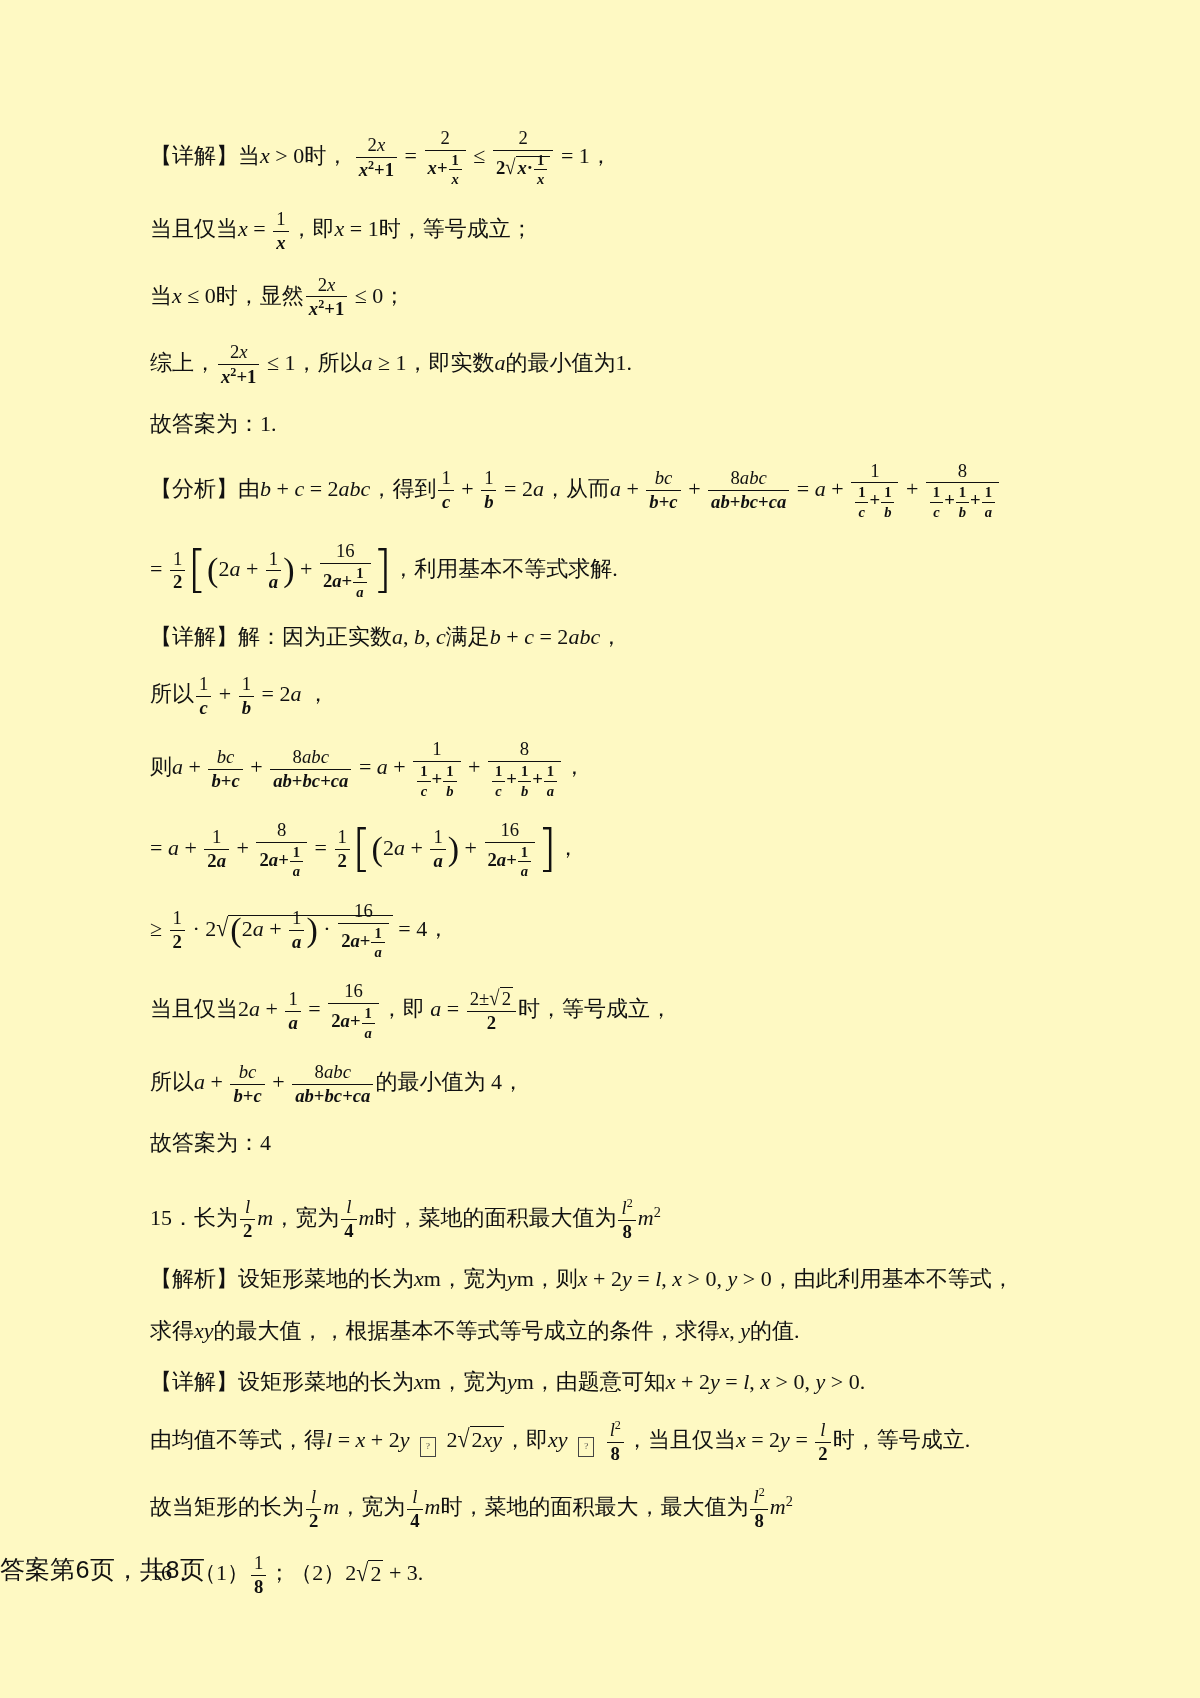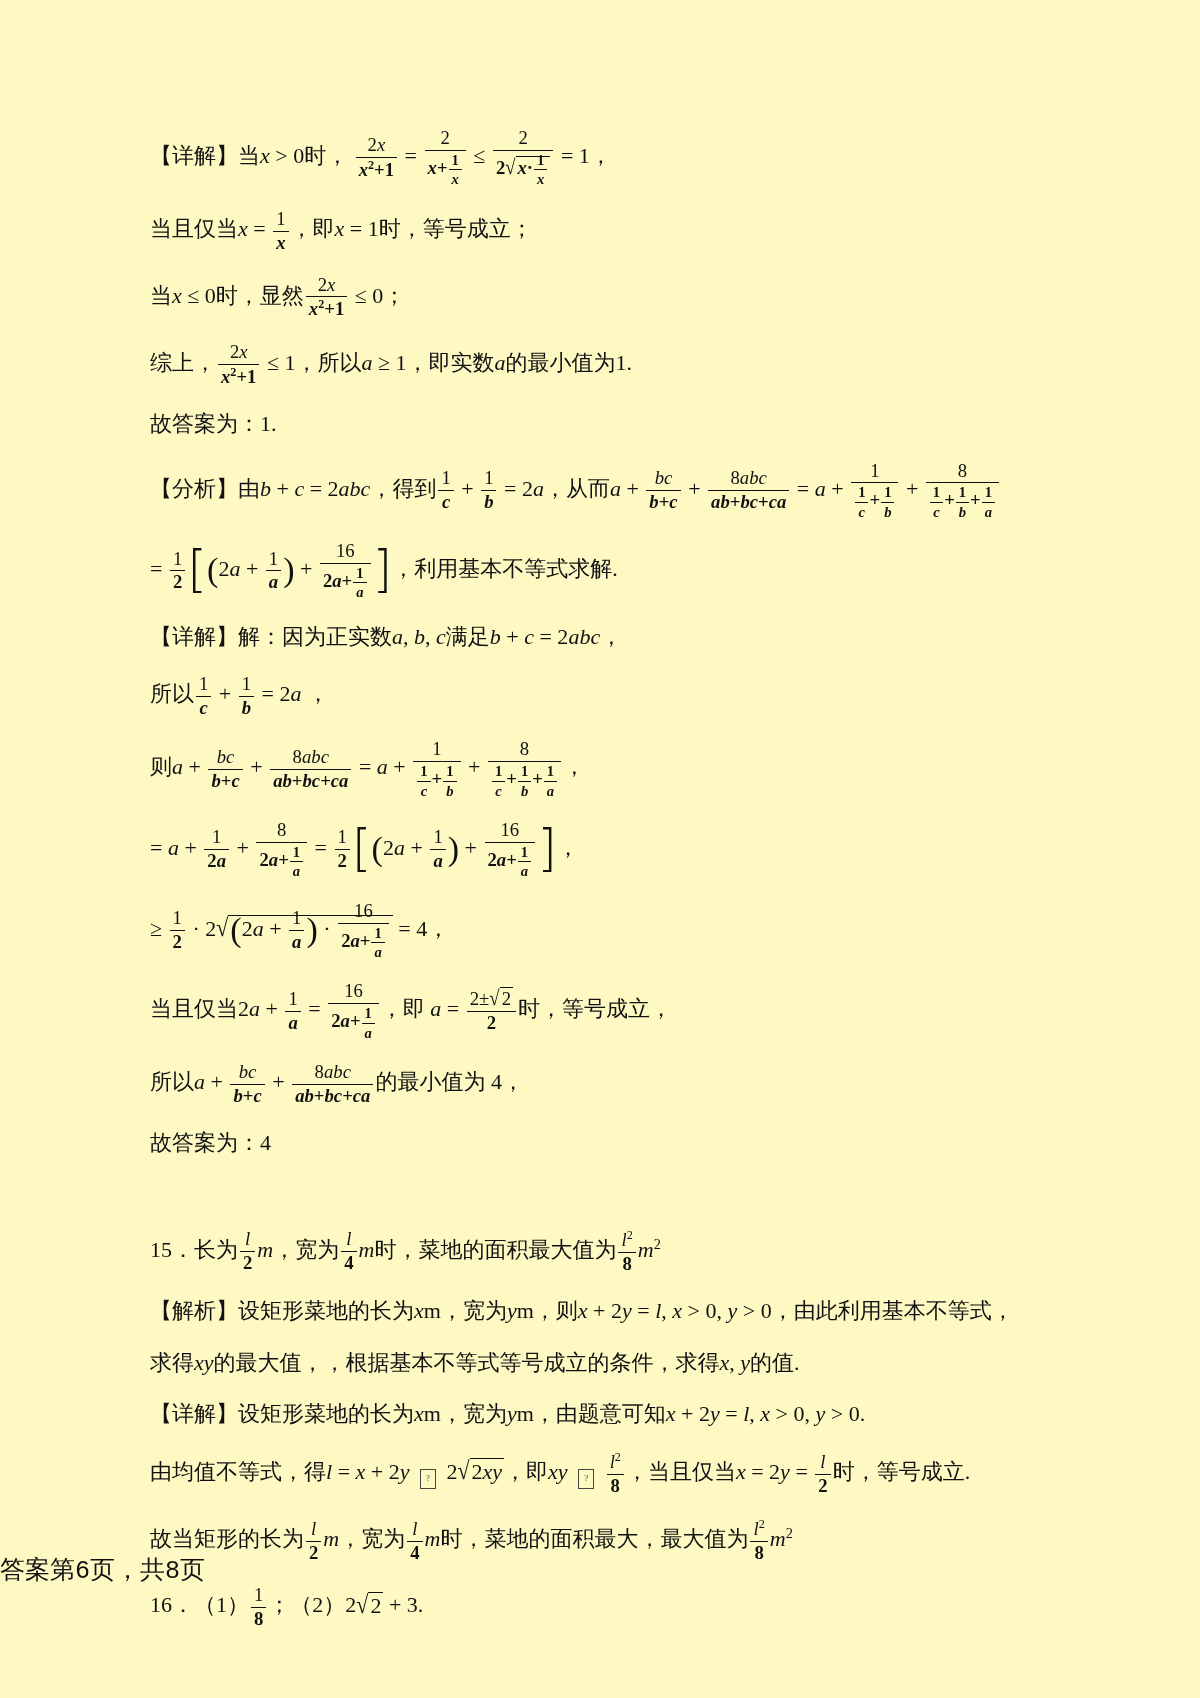--- a/index.html
+++ b/index.html
@@ -5,21 +5,21 @@
   html,body { margin:0; padding:0; background:#ffffff; }
   .page {
     position:relative; width:1200px; height:1698px; background:#fef9c3;
     font-family:"Liberation Serif","DejaVu Serif",serif; color:#111; overflow:hidden;
   }
   .content {
     position:absolute; left:150px; top:128px; width:915px;
     font-size:22px; line-height:1.4;
   }
   .line { margin-bottom:21px; }
-  .gap-top { margin-top:70px; }
+  .gap-top { margin-top:38px; }
 
   
   .content i { font-family:"Liberation Serif","DejaVu Serif",serif; font-style:italic; }
   sup { font-size:0.65em; }
   .f { display:inline-block; vertical-align:middle; text-align:center; line-height:1.12; font-size:0.85em; margin:0 2px; }
   .f .f { font-size:0.78em; margin:0 1px; }
   .f > .n { display:block; padding:0 3px 1px 3px; }
   .f > .d { display:block; border-top:1.2px solid #111; padding:1px 3px 0 3px;font-weight:bold; }
   .r { white-space:nowrap; display:inline-block; }
   .rs { font-style:normal; display:inline-block; transform:scaleY(1.15); transform-origin:center 70%; }

